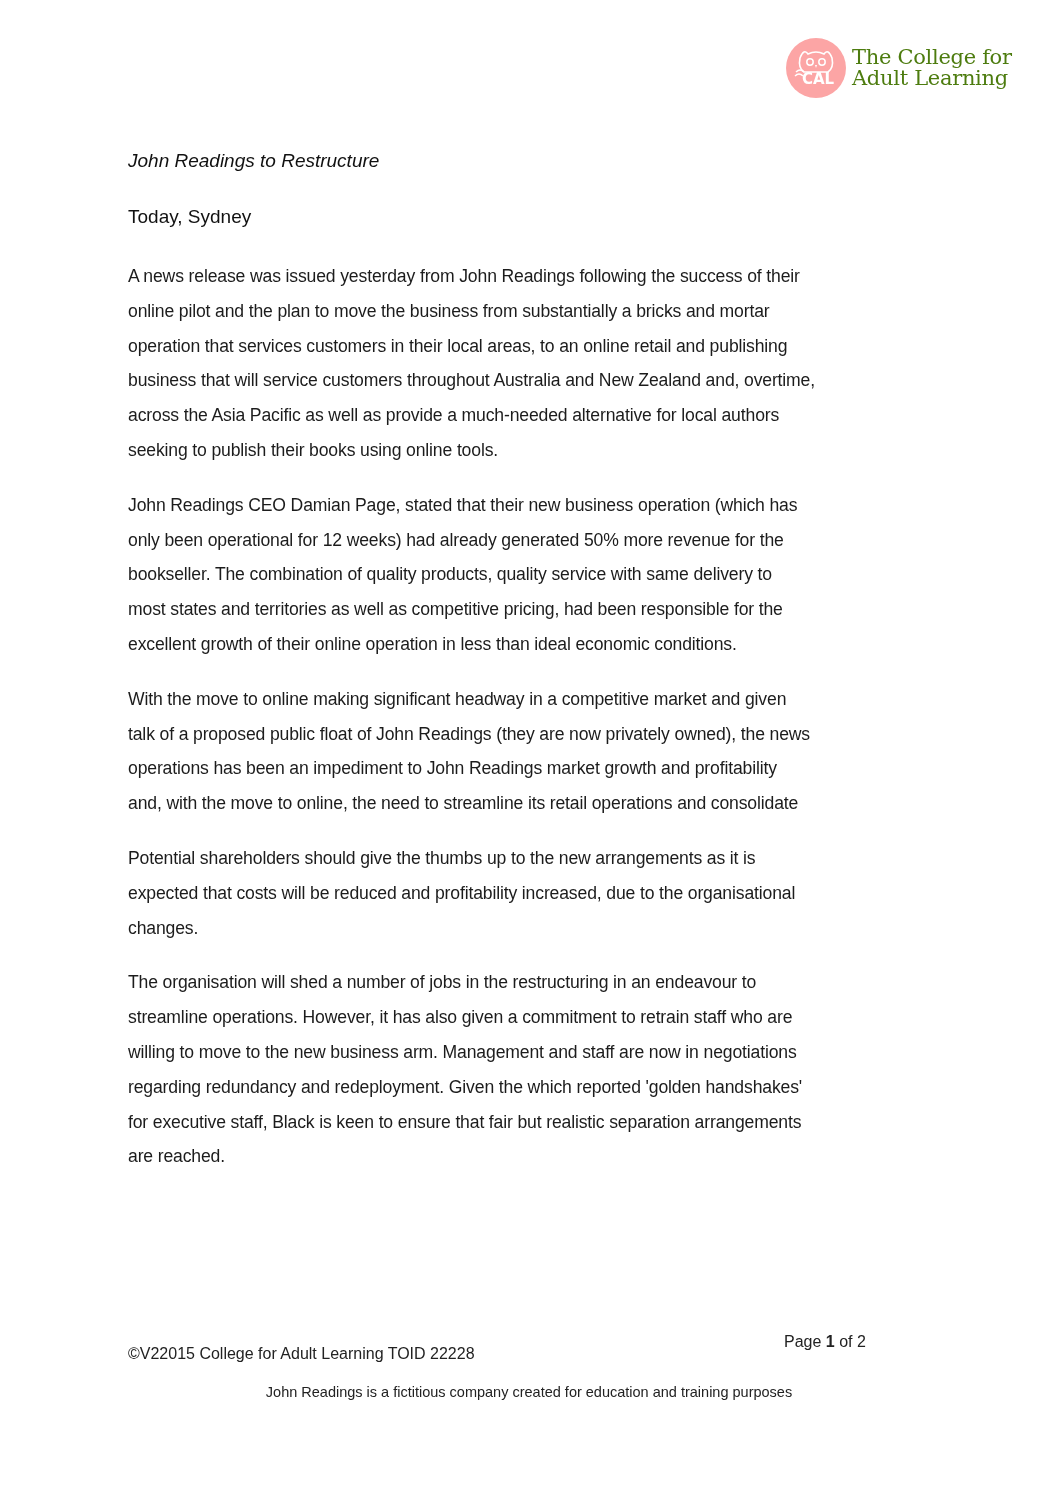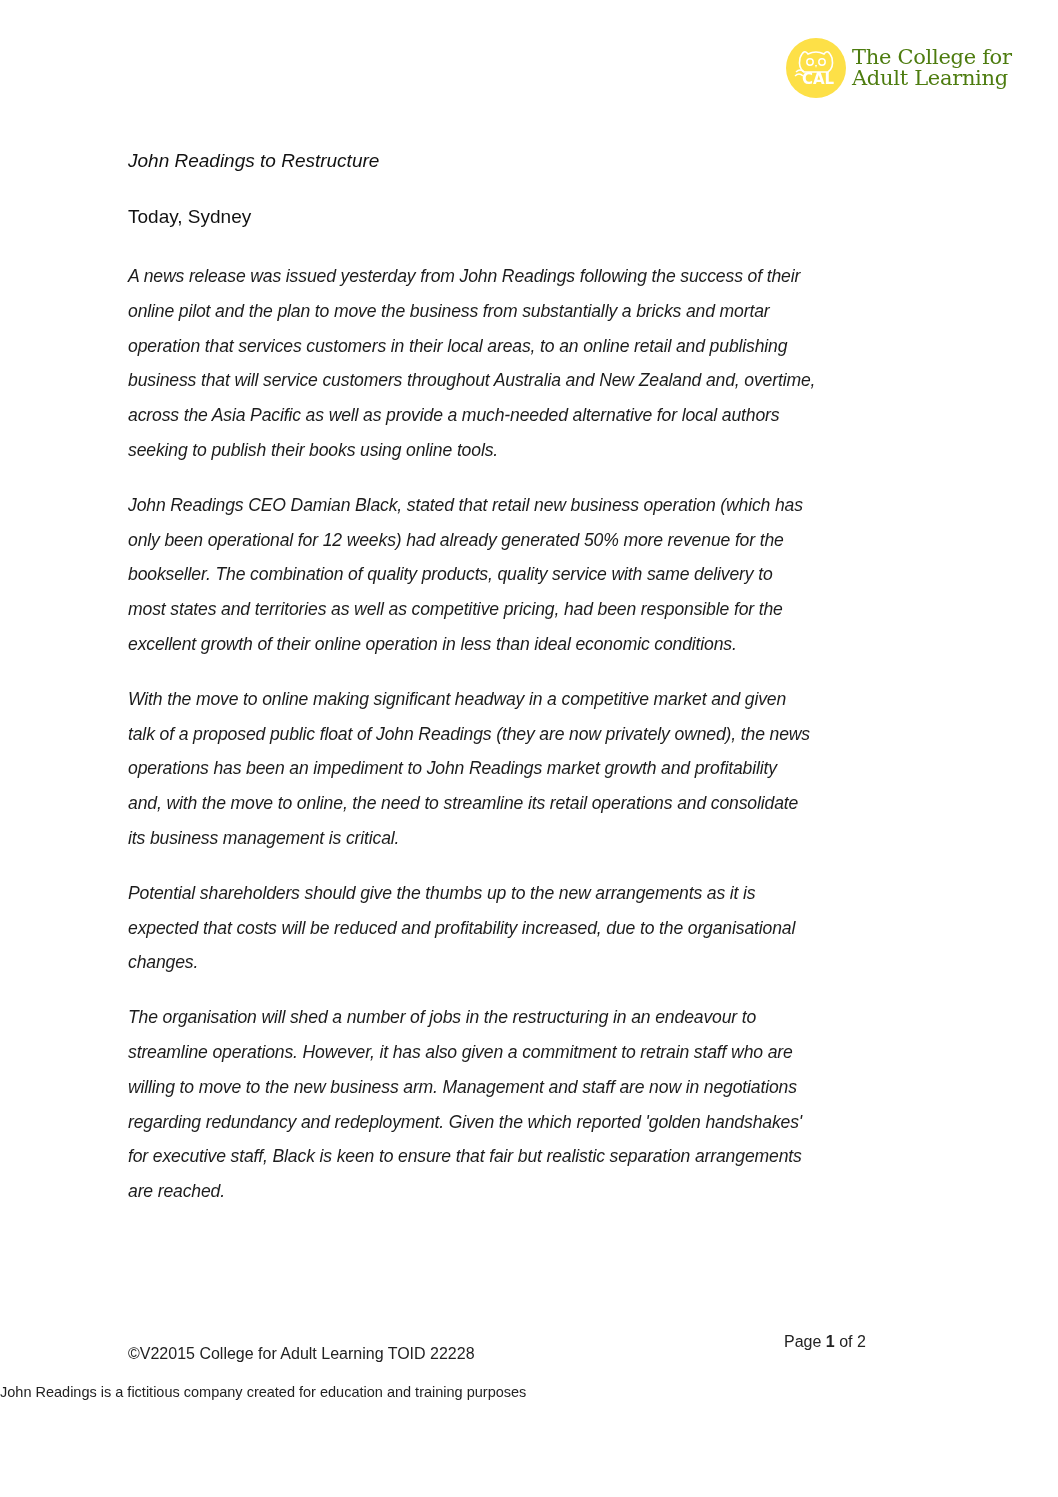--- a/index.html
+++ b/index.html
@@ -15,21 +15,21 @@
     position: absolute;
     left: 786px;
     top: 38px;
     display: flex;
     align-items: center;
     gap: 6px;
   }
   .logo-badge {
     width: 60px; height: 60px;
     border-radius: 50%;
-    background: #fde047;
+    background: #fca5a5;
     position: relative;
     flex: 0 0 auto;
   }
   .logo-badge svg { position: absolute; left: 0; top: 0; }
   .logo-text {
     font-family: "DejaVu Serif", "Liberation Serif", serif;
     color: #4d7c0f;
     font-size: 21px;
     line-height: 21px;
     letter-spacing: -0.3px;
@@ -58,21 +58,21 @@
     top: 259px;
     width: 790px;
   }
   .para {
     margin: 0 0 20px 0;
     font-size: 17.6px;
     line-height: 34.8px;
     color: #1c1c1c;
     letter-spacing: -0.15px;
   }
-  .para .ln { display: block; white-space: nowrap; font-style: italic; }
+  .para .ln { display: block; white-space: nowrap; }
 
   .footer-left {
     position: absolute;
     left: 128px;
     top: 1333px;
     font-size: 16px;
     color: #222;
     margin-top: 12px;
   }
   .footer-right {
@@ -80,20 +80,21 @@
     left: 784px;
     top: 1333px;
     font-size: 16px;
     color: #222;
   }
   .footer-right b { font-weight: bold; }
   .disclaimer {
     position: absolute;
     left: 0;
     width: 1058px;
+    text-align: center;
     top: 1384px;
     font-size: 14.5px;
     color: #222;
   }
 </style>
 </head>
 <body>
 
 <div class="logo">
   <div class="logo-badge">
@@ -121,32 +122,31 @@
 <div class="body-text">
   <p class="para">
     <span class="ln">A news release was issued yesterday from John Readings following the success of their</span>
     <span class="ln">online pilot and the plan to move the business from substantially a bricks and mortar</span>
     <span class="ln">operation that services customers in their local areas, to an online retail and publishing</span>
     <span class="ln">business that will service customers throughout Australia and New Zealand and, overtime,</span>
     <span class="ln">across the Asia Pacific as well as provide a much-needed alternative for local authors</span>
     <span class="ln">seeking to publish their books using online tools.</span>
   </p>
   <p class="para">
-    <span class="ln">John Readings CEO Damian Black, stated that retail new business operation (which has</span>
+    <span class="ln">John Readings CEO Damian Page, stated that their new business operation (which has</span>
     <span class="ln">only been operational for 12 weeks) had already generated 50% more revenue for the</span>
     <span class="ln">bookseller. The combination of quality products, quality service with same delivery to</span>
     <span class="ln">most states and territories as well as competitive pricing, had been responsible for the</span>
     <span class="ln">excellent growth of their online operation in less than ideal economic conditions.</span>
   </p>
   <p class="para">
     <span class="ln">With the move to online making significant headway in a competitive market and given</span>
     <span class="ln">talk of a proposed public float of John Readings (they are now privately owned), the news</span>
     <span class="ln">operations has been an impediment to John Readings market growth and profitability</span>
     <span class="ln">and, with the move to online, the need to streamline its retail operations and consolidate</span>
-    <span class="ln">its business management is critical.</span>
   </p>
   <p class="para">
     <span class="ln">Potential shareholders should give the thumbs up to the new arrangements as it is</span>
     <span class="ln">expected that costs will be reduced and profitability increased, due to the organisational</span>
     <span class="ln">changes.</span>
   </p>
   <p class="para">
     <span class="ln">The organisation will shed a number of jobs in the restructuring in an endeavour to</span>
     <span class="ln">streamline operations. However, it has also given a commitment to retrain staff who are</span>
     <span class="ln">willing to move to the new business arm. Management and staff are now in negotiations</span>

